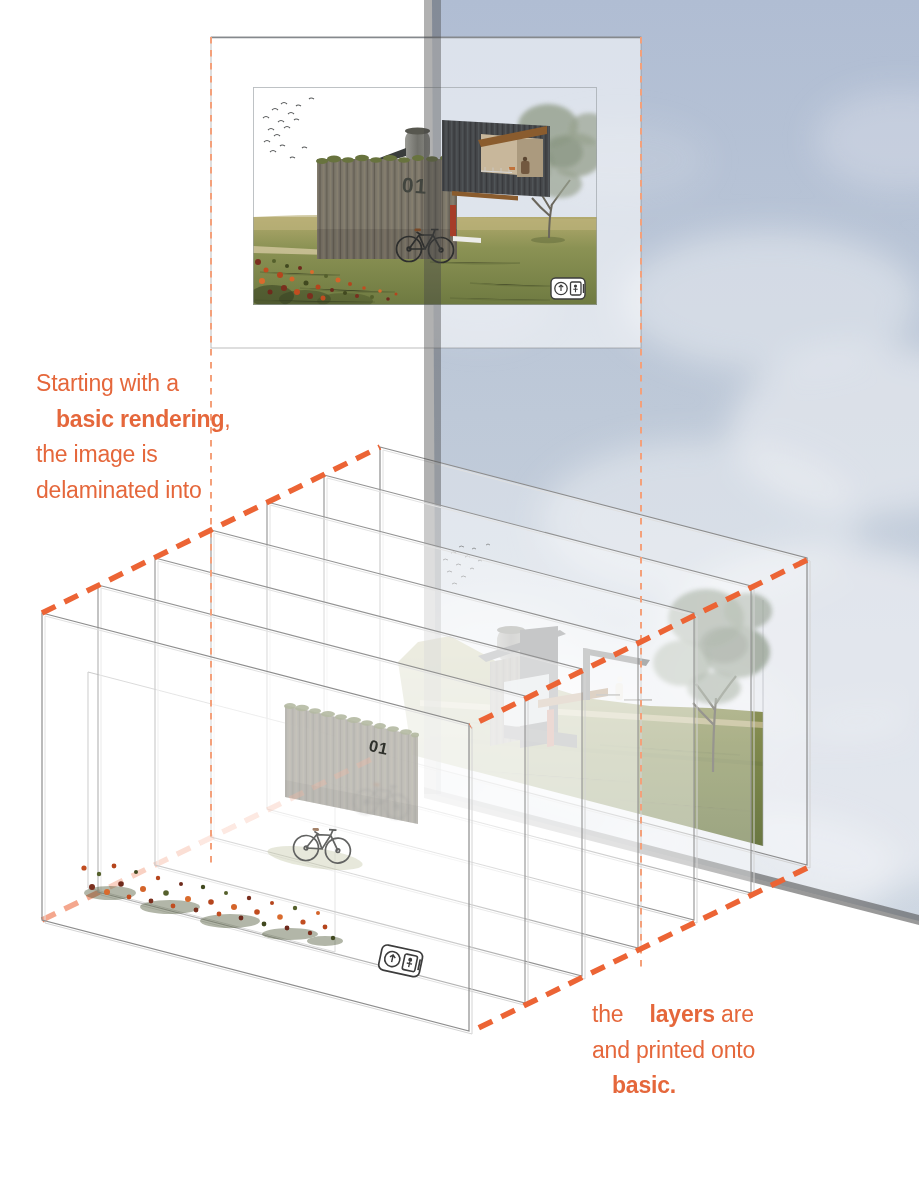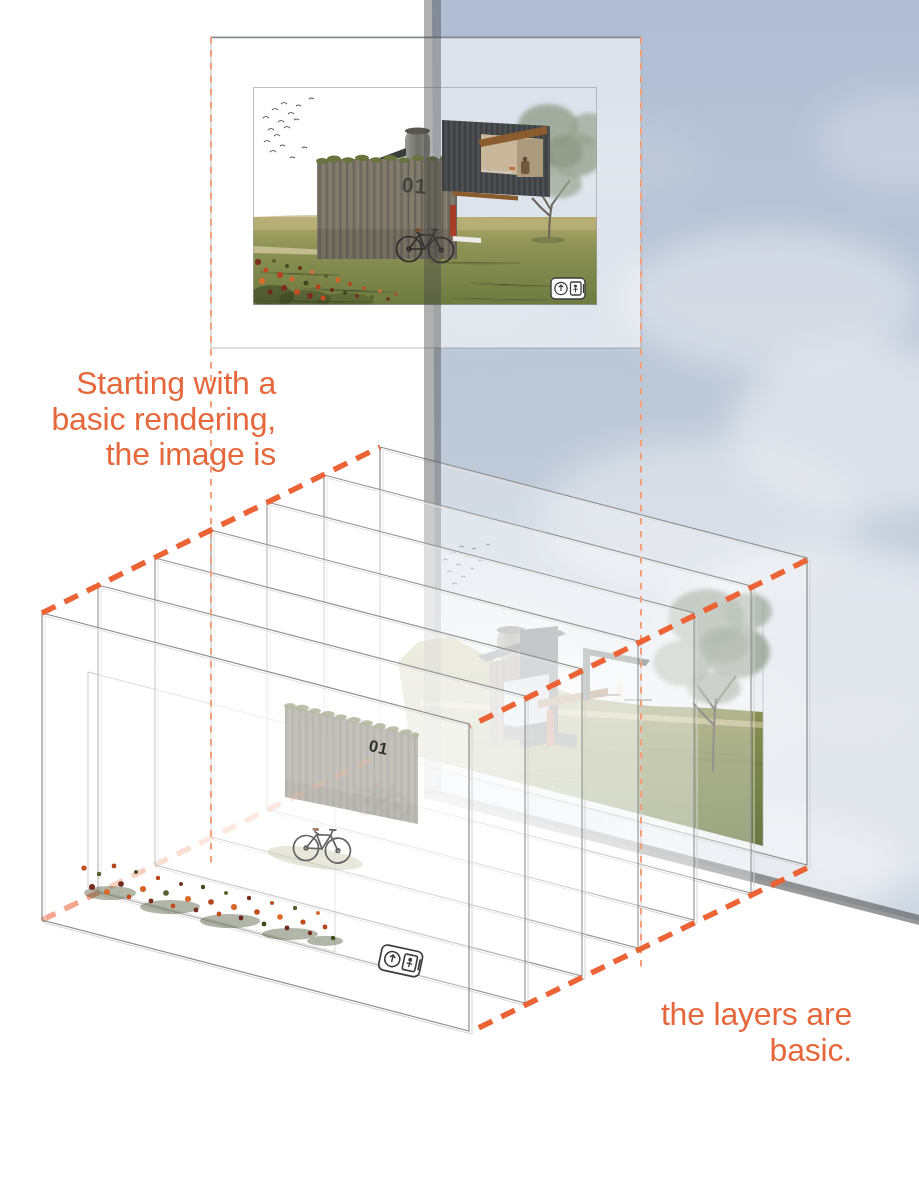--- a/index.html
+++ b/index.html
@@ -1,21 +1,21 @@
 <!DOCTYPE html>
 <html style="--accent: #e5673b;"><head>
 <meta charset="utf-8">
 <style>
   html,body{margin:0;padding:0;background:#ffffff;}
   .stage{position:relative;width:919px;height:1200px;overflow:hidden;background:#fff;
          font-family:"Liberation Sans",sans-serif;}
   .layer-svg{position:absolute;left:0;top:0;}
-  .annotation{position:absolute;color:var(--accent,#e5673b);font-size:32px;line-height:35.5px;
-              letter-spacing:-0.2px;text-align:right;}
-  .annotation .b{font-weight:400;}
+  .annotation{position:absolute;color:var(--accent,#e5673b);font-size:23px;line-height:35.5px;
+              letter-spacing:-0.2px;}
+  .annotation .b{font-weight:700;margin-left:20px;}
   .unit-number{position:absolute;font-weight:700;color:#3a3d38;}
   .unit-top{left:402px;top:174px;font-size:21px;transform:rotate(4deg);letter-spacing:1px;color:#42453f;}
   .unit-wall{left:369px;top:738px;font-size:16.5px;transform:rotate(12deg);letter-spacing:0.5px;color:#2f312c;}
 </style>
 </head>
 <body>
 
 <div class="stage">
 
 <svg class="layer-svg" width="919" height="1200" viewBox="0 0 919 1200">
@@ -389,23 +389,25 @@
     <line x1="42" y1="613" x2="380" y2="447" class="dash-thick" stroke-dasharray="15 10" stroke-width="5.5" stroke="#ec6435"></line>
     <line x1="807" y1="560" x2="470" y2="726" class="dash-thick" stroke-dasharray="15 10" stroke-width="5.5" stroke="#ec6435"></line>
     <line x1="807" y1="868" x2="470" y2="1032" class="dash-thick" stroke-dasharray="15 10" stroke-width="5.5" stroke="#ec6435"></line>
   </g>
 </svg>
 
 <div class="annotation" style="left:36px;top:366px;width:240px;">
       <div class="ln"><span>Starting with a</span></div>
       <div class="ln"><span class="b">basic rendering</span><span>,</span></div>
       <div class="ln"><span>the image is</span></div>
+      <div class="ln"><span>delaminated into</span></div>
     </div>
 
 <div class="annotation" style="left:592px;top:997px;width:260px;">
       <div class="ln"><span>the </span><span class="b">layers</span><span> are</span></div>
+      <div class="ln"><span>and printed onto</span></div>
       <div class="ln"><span class="b">basic.</span></div>
     </div>
 
 <div class="unit-number unit-top">01</div>
 <div class="unit-number unit-wall">01</div>
 
 </div>
 
 </body></html>

